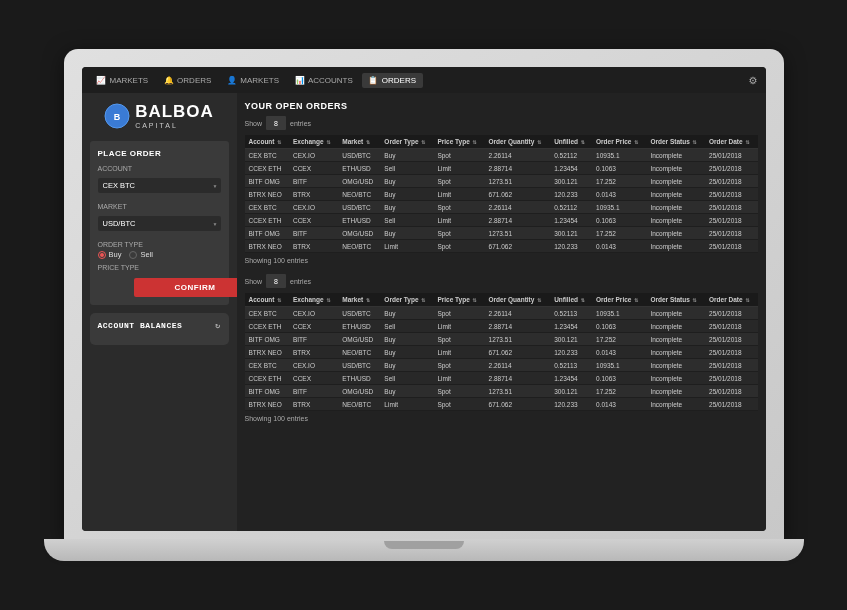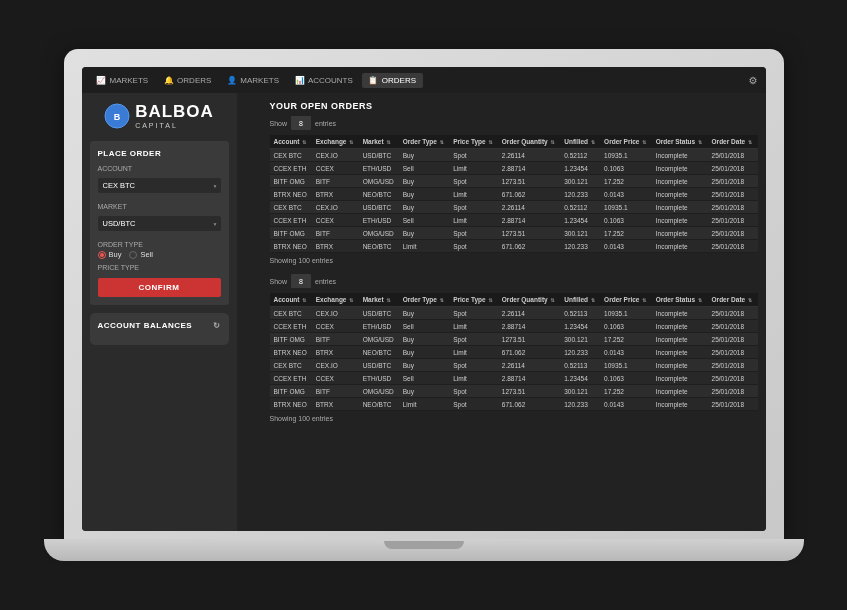--- a/index.html
+++ b/index.html
@@ -233,46 +233,47 @@
       background: #cc3333;
       color: #fff;
       font-size: 8px;
       font-weight: bold;
       border: none;
       border-radius: 2px;
       padding: 5px;
       cursor: pointer;
       text-transform: uppercase;
       letter-spacing: 0.5px;
+      margin-left: 36px;
     }
 
     .account-balances-box {
       background: #3a3a3a;
       border-radius: 5px;
       padding: 8px;
       width: 100%;
+      font-family: Liberation Mono, monospace;
     }
 
     .refresh-icon {
       color: #aaa;
       font-size: 8px;
       cursor: pointer;
     }
 
     
     .right-panel {
       flex: 1;
       background: #222;
       overflow-y: auto;
       padding: 8px;
     }
 
     .orders-section {
       margin-bottom: 10px;
-      margin-left: 25px;
     }
 
     .orders-title {
       font-size: 9px;
       font-weight: bold;
       color: #fff;
       text-transform: uppercase;
       letter-spacing: 0.5px;
       margin-bottom: 5px;
     }

